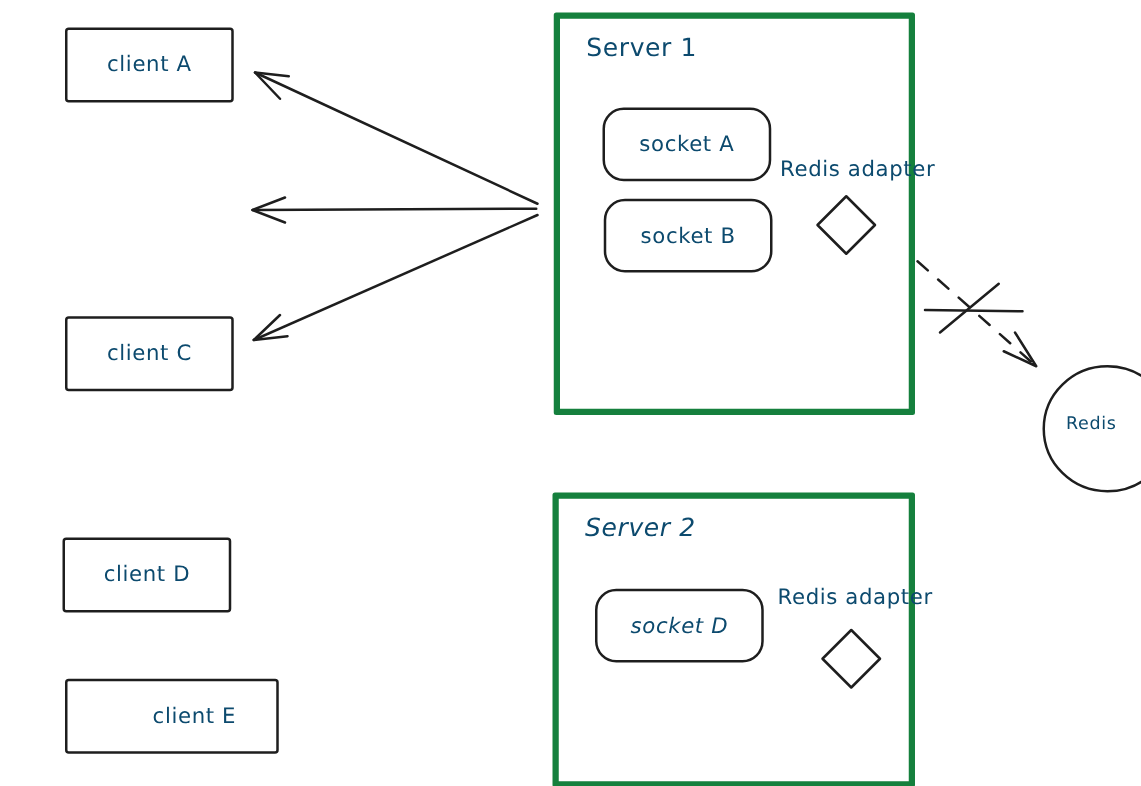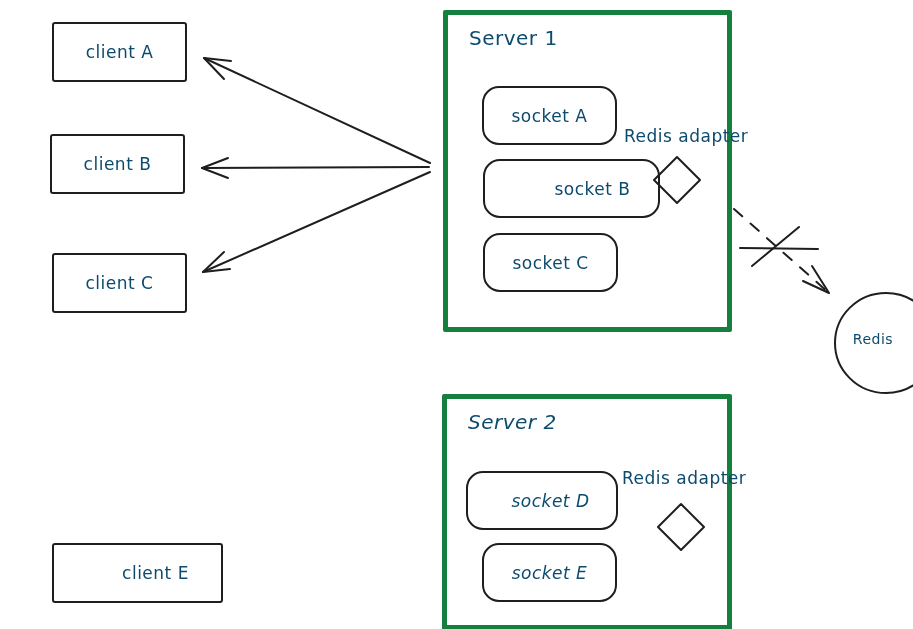--- a/index.html
+++ b/index.html
@@ -114,50 +114,44 @@
 
     <polygon points="637,157 660,180 637,203 614,180"></polygon>
     <polygon points="641,504 664,527 641,550 618,527"></polygon>
 
     <ellipse cx="846" cy="343" rx="51" ry="50"></ellipse>
   </svg>
 
   <div class="box client-box" style="left:12px; top:22px;">
     <span>client A</span>
   </div>
-  <div class="box client-box" style="left:10px; top:134px;">
-    <span>client B</span>
-  </div>
   <div class="box client-box" style="left:12px; top:253px;justify-content:center;">
     <span>client C</span>
+  </div>
+  <div class="box client-box" style="left:10px; top:430px;">
+    <span>client D</span>
   </div>
   <div class="box client-box" style="left:12px; top:543px;padding-left:36px;">
     <span>client E</span>
   </div>
 
   <div class="server-box" style="left:403px; top:10px; width:279px; height:312px;">
     <div class="server-title">Server 1</div>
     <div class="box socket-box" style="left:34px; top:71px;">
       <span>socket A</span>
     </div>
-    <div class="box socket-box" style="left:35px; top:144px;padding-left:42px;">
+    <div class="box socket-box" style="left:35px; top:144px;">
       <span>socket B</span>
-    </div>
-    <div class="box socket-box" style="left:35px; top:218px;">
-      <span>socket C</span>
     </div>
   </div>
   <div class="float-label" style="left:584px; top:126px;">Redis adapter</div>
 
   <div class="server-box" style="left:402px; top:394px; width:280px; height:226px;font-style:italic;">
     <div class="server-title">Server 2</div>
-    <div class="box socket-box" style="left:19px; top:72px;padding-left:17px;">
+    <div class="box socket-box" style="left:29px; top:72px;">
       <span>socket D</span>
-    </div>
-    <div class="box socket-box" style="left:35px; top:144px;">
-      <span>socket E</span>
     </div>
   </div>
   <div class="float-label" style="left:582px; top:468px;">Redis adapter</div>
 
   <div class="redis-label">Redis</div>
 
 </div>
 
 </body></html>

